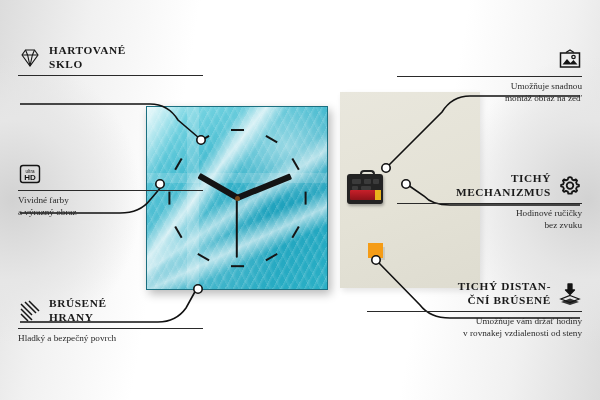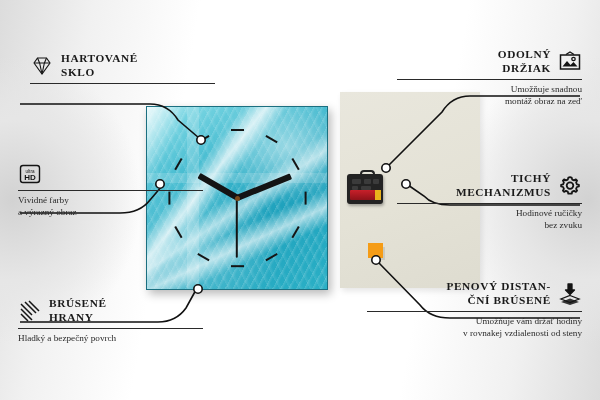--- a/index.html
+++ b/index.html
@@ -126,21 +126,21 @@
     <g fill="#fff" stroke="#111" stroke-width="1.6">
       <circle cx="201" cy="140" r="4.2"></circle>
       <circle cx="160" cy="184" r="4.2"></circle>
       <circle cx="198" cy="289" r="4.2"></circle>
       <circle cx="386" cy="168" r="4.2"></circle>
       <circle cx="406" cy="184" r="4.2"></circle>
       <circle cx="376" cy="260" r="4.2"></circle>
     </g>
   </svg>
 
-  <div class="feature left" style="left:18px;top:52px;margin-left:12px;">
+  <div class="feature left" style="left:18px;top:44px;">
     <div class="head">
       <span class="ico">
         <svg viewBox="0 0 24 24" fill="none" stroke="currentColor" stroke-width="1.1">
           <path d="M4 9 L12 20 L20 9 L16.5 4 L7.5 4 Z"></path>
           <path d="M4 9 H20 M7.5 4 L9.6 9 L12 20 M16.5 4 L14.4 9 L12 20"></path>
         </svg>
       </span>
       <span>
         <span class="title" style="display:block">HARTOVANÉ</span>
         <span class="title" style="display:block">SKLO</span>
@@ -175,24 +175,20 @@
         <span class="title" style="display:block">BRÚSENÉ</span>
         <span class="title" style="display:block">HRANY</span>
       </span>
     </div>
     <div class="rule"></div>
     <div class="desc">Hladký a bezpečný povrch</div>
   </div>
 
   <div class="feature right" style="left:397px;top:48px;">
     <div class="head">
-      <span>
-        <span class="title" style="display:block">ODOLNÝ</span>
-        <span class="title" style="display:block">DRŽIAK</span>
-      </span>
       <span class="ico">
         <svg viewBox="0 0 24 24" fill="none" stroke="currentColor" stroke-width="1.3">
           <path d="M8 4.5 L12 2 L16 4.5"></path>
           <rect x="2.5" y="5" width="19" height="14" stroke-width="1.5"></rect>
           <path d="M4.5 16.5 L9 11 L12.5 15 L15.5 12 L19.5 16.5 Z" fill="currentColor" stroke="none"></path>
           <circle cx="15.5" cy="9" r="1.7"></circle>
         </svg>
       </span>
     </div>
     <div class="rule"></div>
@@ -214,21 +210,21 @@
       </span>
     </div>
     <div class="rule"></div>
     <div class="desc">Hodinové ručičky</div>
     <div class="desc">bez zvuku</div>
   </div>
 
   <div class="feature right" style="left:367px;top:280px;width:215px;">
     <div class="head">
       <span>
-        <span class="title" style="display:block">PENOVÝ DISTAN-</span>
+        <span class="title" style="display:block">TICHÝ DISTAN-</span>
         <span class="title" style="display:block">ČNÍ BRÚSENÉ</span>
       </span>
       <span class="ico">
         <svg viewBox="0 0 24 24" fill="none" stroke="currentColor" stroke-width="1.3">
           <path d="M10 2 H14 V8 H16.5 L12 12.5 L7.5 8 H10 Z" fill="currentColor" stroke-linejoin="round"></path>
           <path d="M12 13.5 L21 17 L12 20.5 L3 17 Z"></path>
           <path d="M12 16.5 L21 20 L12 23 L3 20 Z" fill="currentColor" stroke="none" opacity=".85"></path>
         </svg>
       </span>
     </div>

